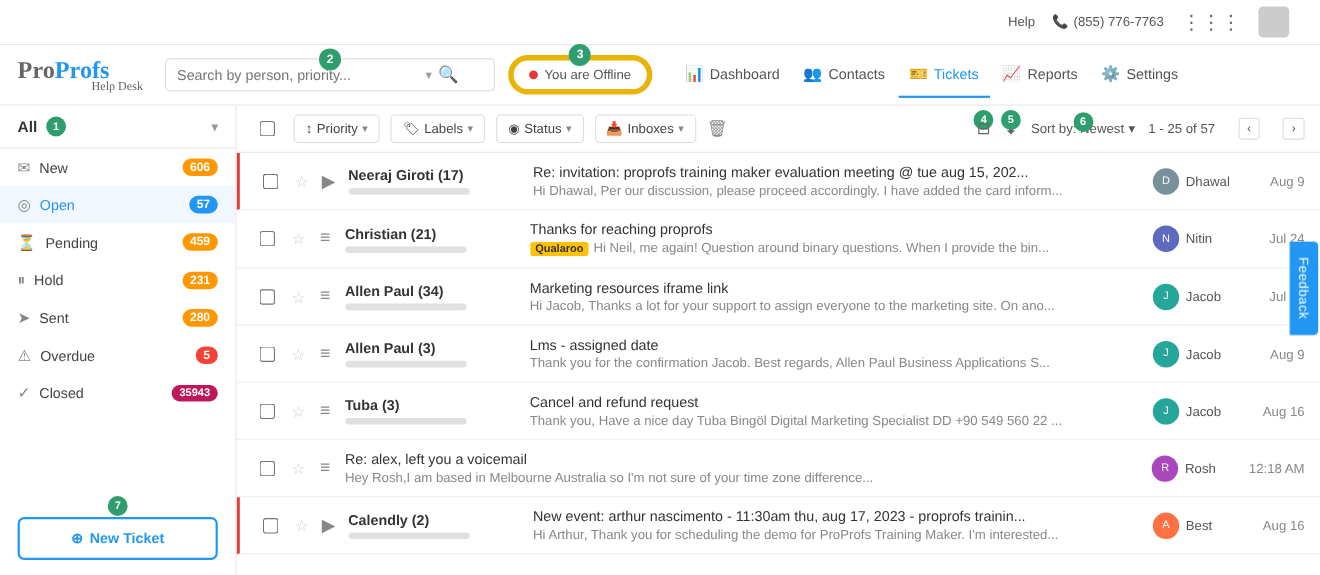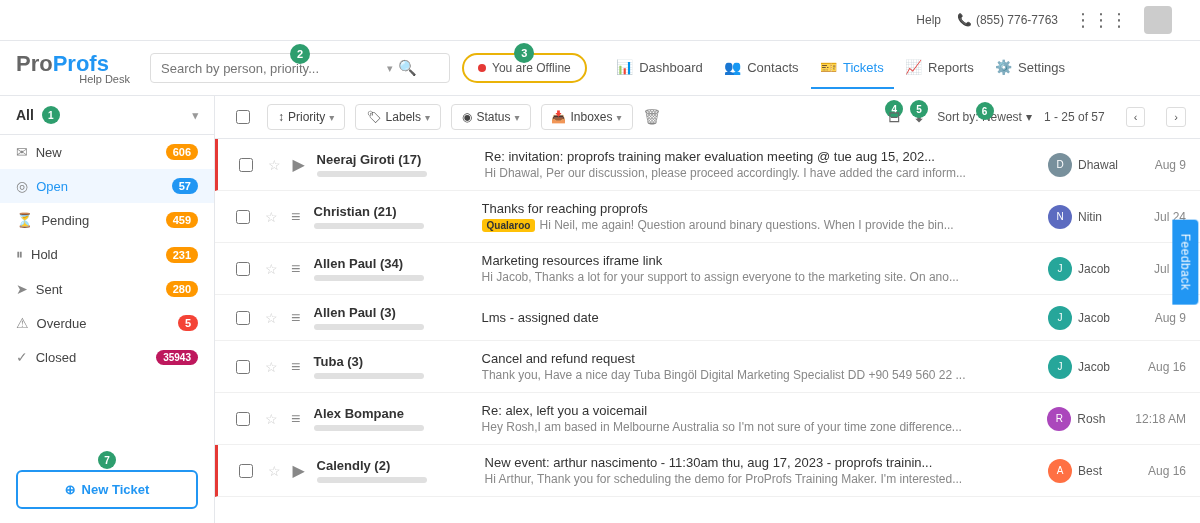--- a/index.html
+++ b/index.html
@@ -14,37 +14,37 @@
     .top-bar-help { cursor: pointer; }
     .top-bar-phone { display: flex; align-items: center; gap: 4px; }
     .top-bar-grid { font-size: 18px; color: #666; cursor: pointer; }
     .top-bar-avatar { width: 28px; height: 28px; background: #ccc; border-radius: 4px; }
 
     
     .nav-bar {
       display: flex; align-items: center; background: #fff;
       border-bottom: 1px solid #e5e7eb; padding: 0 16px; gap: 4px;
     }
-    .logo { padding: 10px 16px 10px 0; min-width: 130px; }
+    .logo { padding: 10px 16px 10px 0; min-width: 130px; font-family: Liberation Serif, serif; }
     .logo-text { font-size: 22px; font-weight: 700; }
     .logo-pro { color: #666; }
     .logo-profs { color: #2196F3; }
     .logo-sub { font-size: 11px; color: #666; text-align: right; margin-top: -4px; }
 
     .search-bar {
       display: flex; align-items: center; border: 1px solid #ddd;
       border-radius: 4px; padding: 5px 10px; gap: 6px; flex: 0 0 300px;
       background: #fff; position: relative;
     }
     .search-bar input { border: none; outline: none; font-size: 13px; color: #999; width: 220px; }
     .search-arrow { color: #999; font-size: 11px; cursor: pointer; }
     .search-icon-btn { color: #666; cursor: pointer; font-size: 15px; }
 
     .online-status { display: flex; align-items: center; gap: 6px; padding: 6px 14px;
-      border: 2px solid #eab308; border-radius: 20px; cursor: pointer; font-size: 12px; color: #555; }
+      border: 5px solid #eab308; border-radius: 20px; cursor: pointer; font-size: 12px; color: #555; }
     .dot-red { width: 8px; height: 8px; border-radius: 50%; background: #e53935; flex-shrink: 0; }
 
     .nav-items { display: flex; align-items: center; gap: 2px; margin-left: 8px; }
     .nav-item { display: flex; align-items: center; gap: 5px; padding: 12px 10px;
       cursor: pointer; font-size: 13px; color: #555; white-space: nowrap;
       border-bottom: 2px solid transparent; }
     .nav-item.active { color: #2196F3; border-bottom-color: #2196F3; }
     .nav-item .nav-icon { font-size: 14px; }
 
     
@@ -417,20 +417,23 @@
       <input type="checkbox" class="checkbox-input" style="">
     </div>
     <span class="ticket-star">☆</span>
     <span class="ticket-status-icon">≡</span>
     <div class="ticket-sender">
       <div class="sender-name">Allen Paul (3)</div>
       <div class="sender-bar"></div>
     </div>
     <div class="ticket-content">
       <div class="ticket-subject">Lms - assigned date</div>
+      <div class="ticket-preview">
+        Thank you for the confirmation Jacob. Best regards, Allen Paul Business Applications S...
+      </div>
     </div>
     <div class="ticket-assignee">
       <div class="assignee-avatar" style="background:#26A69A;">J</div>
       <span class="assignee-name">Jacob</span>
     </div>
     <div class="ticket-date">Aug 9</div>
   </div>
         <div class="ticket-row">
     <div class="checkbox-col">
       <input type="checkbox" class="checkbox-input" style="">
@@ -452,24 +455,20 @@
       <span class="assignee-name">Jacob</span>
     </div>
     <div class="ticket-date">Aug 16</div>
   </div>
         <div class="ticket-row">
     <div class="checkbox-col">
       <input type="checkbox" class="checkbox-input" style="">
     </div>
     <span class="ticket-star">☆</span>
     <span class="ticket-status-icon">≡</span>
-    <div class="ticket-sender">
-      <div class="sender-name">Alex Bompane</div>
-      <div class="sender-bar"></div>
-    </div>
     <div class="ticket-content">
       <div class="ticket-subject">Re: alex, left you a voicemail</div>
       <div class="ticket-preview">
         Hey Rosh,I am based in Melbourne Australia so I'm not sure of your time zone difference...
       </div>
     </div>
     <div class="ticket-assignee">
       <div class="assignee-avatar" style="background:#AB47BC;">R</div>
       <span class="assignee-name">Rosh</span>
     </div>

